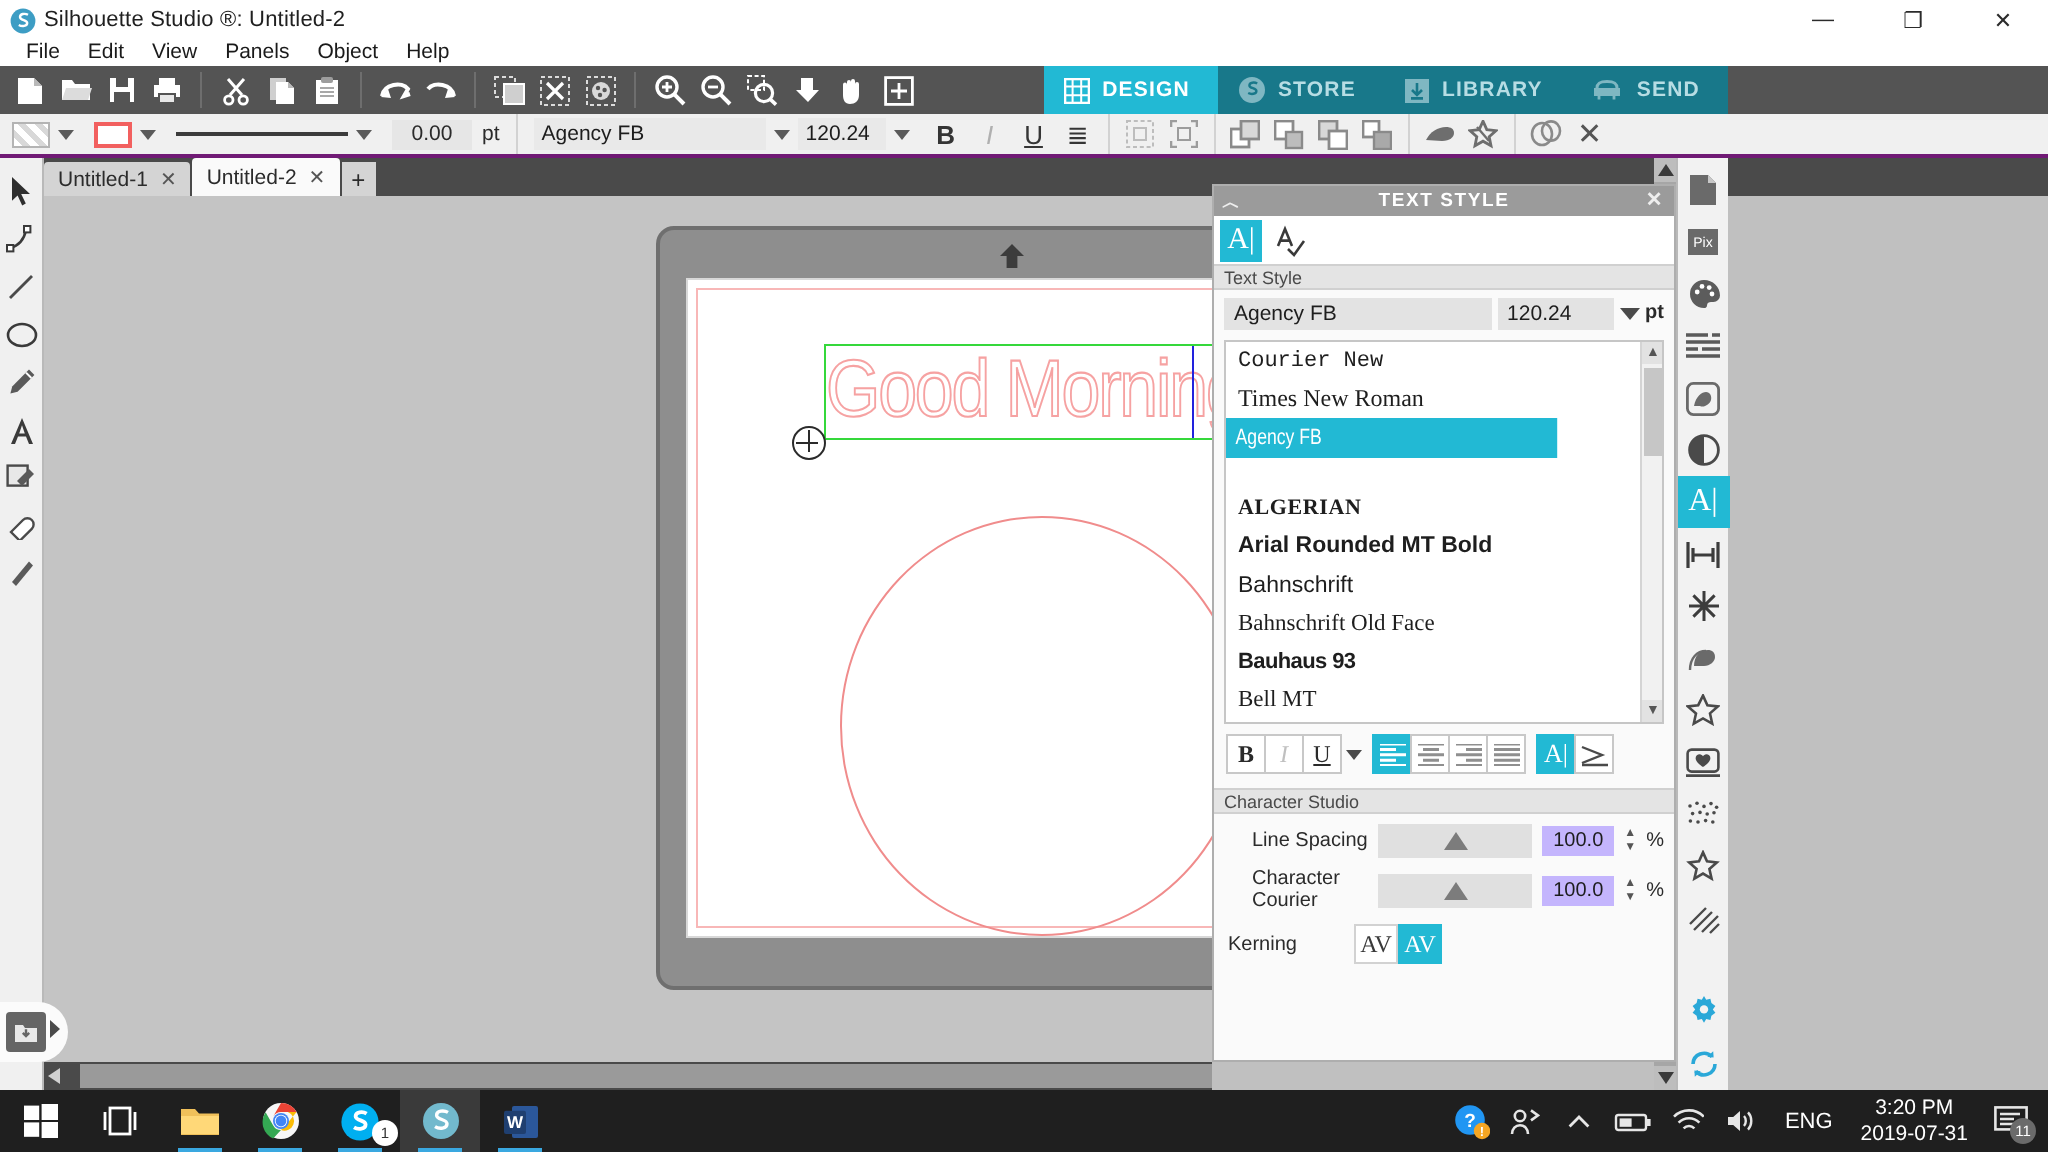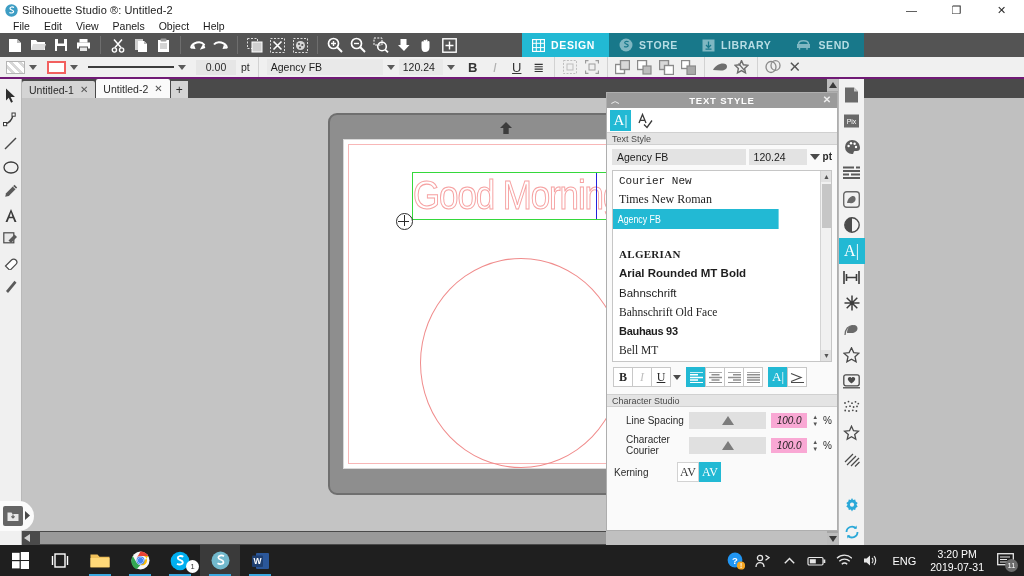--- a/index.html
+++ b/index.html
@@ -264,22 +264,22 @@
   .cs-lbl { font-size:10px; color:#2b2b2b; width:58px; line-height:11px; }
   .slider {
     flex:1; height:17px; background:#e0e0e0; position:relative;
   }
   .slider .tri {
     position:absolute; left:50%; top:4px; margin-left:-6px;
     width:0;height:0;border-left:6px solid transparent;border-right:6px solid transparent;
     border-bottom:9px solid #7c7c7c;
   }
   .cs-val {
-    width:36px; height:15px; background:#f9a8d4; font-size:10px; color:#1d1d1d;
-    text-align:center; line-height:15px;font-style:italic;
+    width:36px; height:15px; background:#c4b5fd; font-size:10px; color:#1d1d1d;
+    text-align:center; line-height:15px;
   }
   .spin { display:flex; flex-direction:column; gap:1px; }
   .spin i { font-style:normal; font-size:6px; color:#555; line-height:6px; }
   .pct { font-size:10px; color:#2b2b2b; }
   .kern-row { display:flex; align-items:center; padding:6px 5px 0 7px; gap:5px; }
   .kbtn {
     width:22px;height:20px;display:flex;align-items:center;justify-content:center;
     font-size:12px; color:#3a3a3a; background:#ffffff; border:1px solid #d2d2d2;
   }
   .kbtn.on { background:#22b9d4; border-color:#22b9d4; color:#ffffff; }

